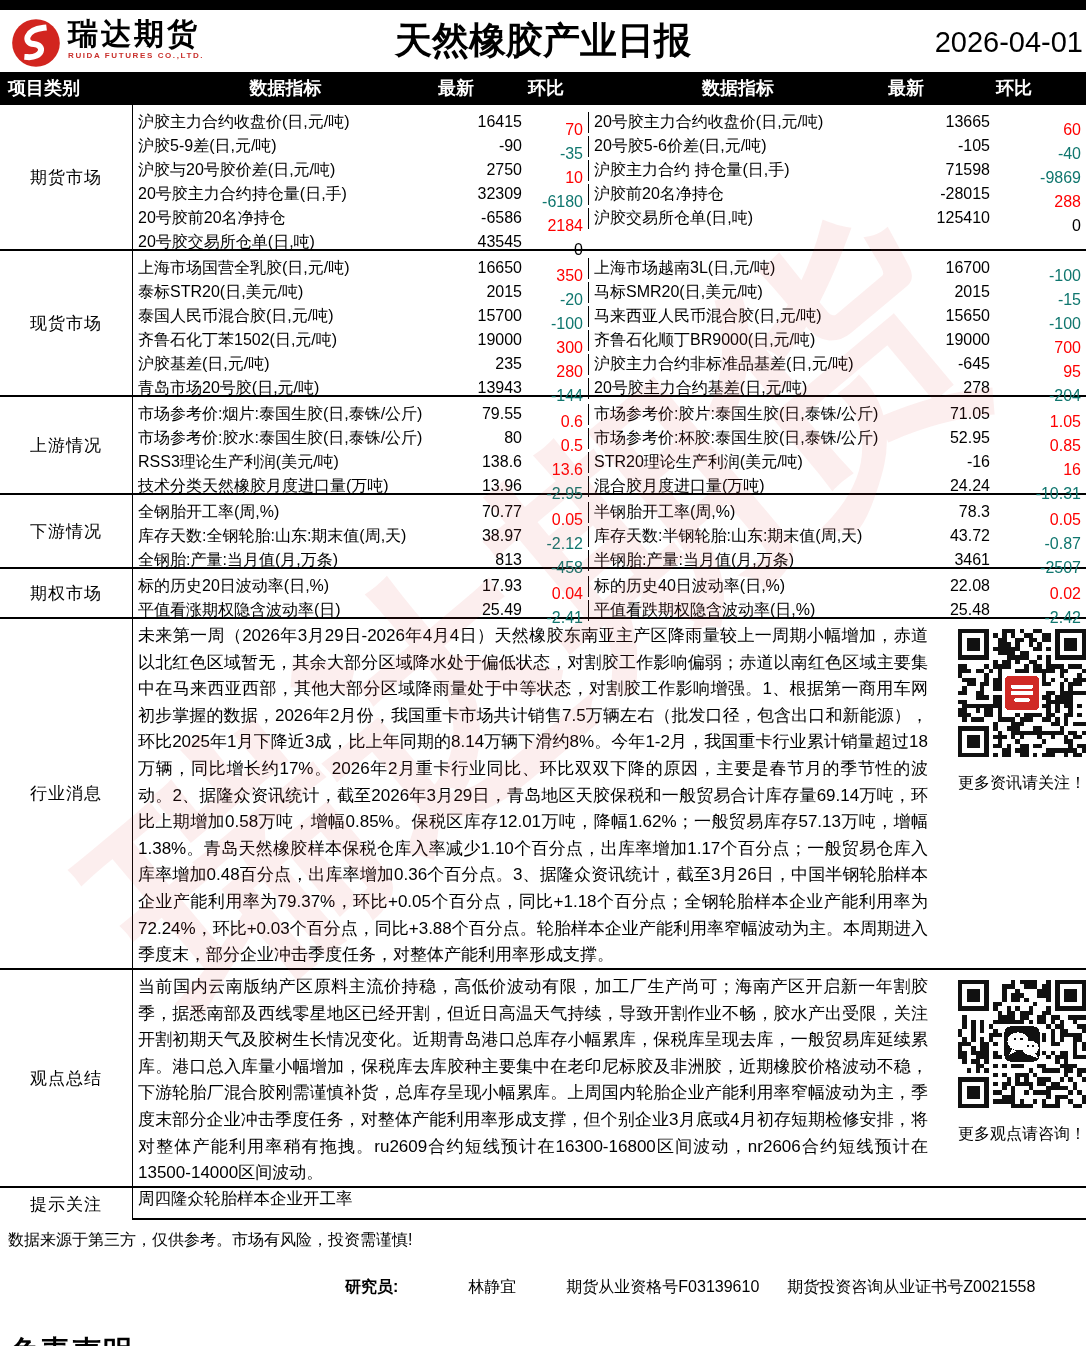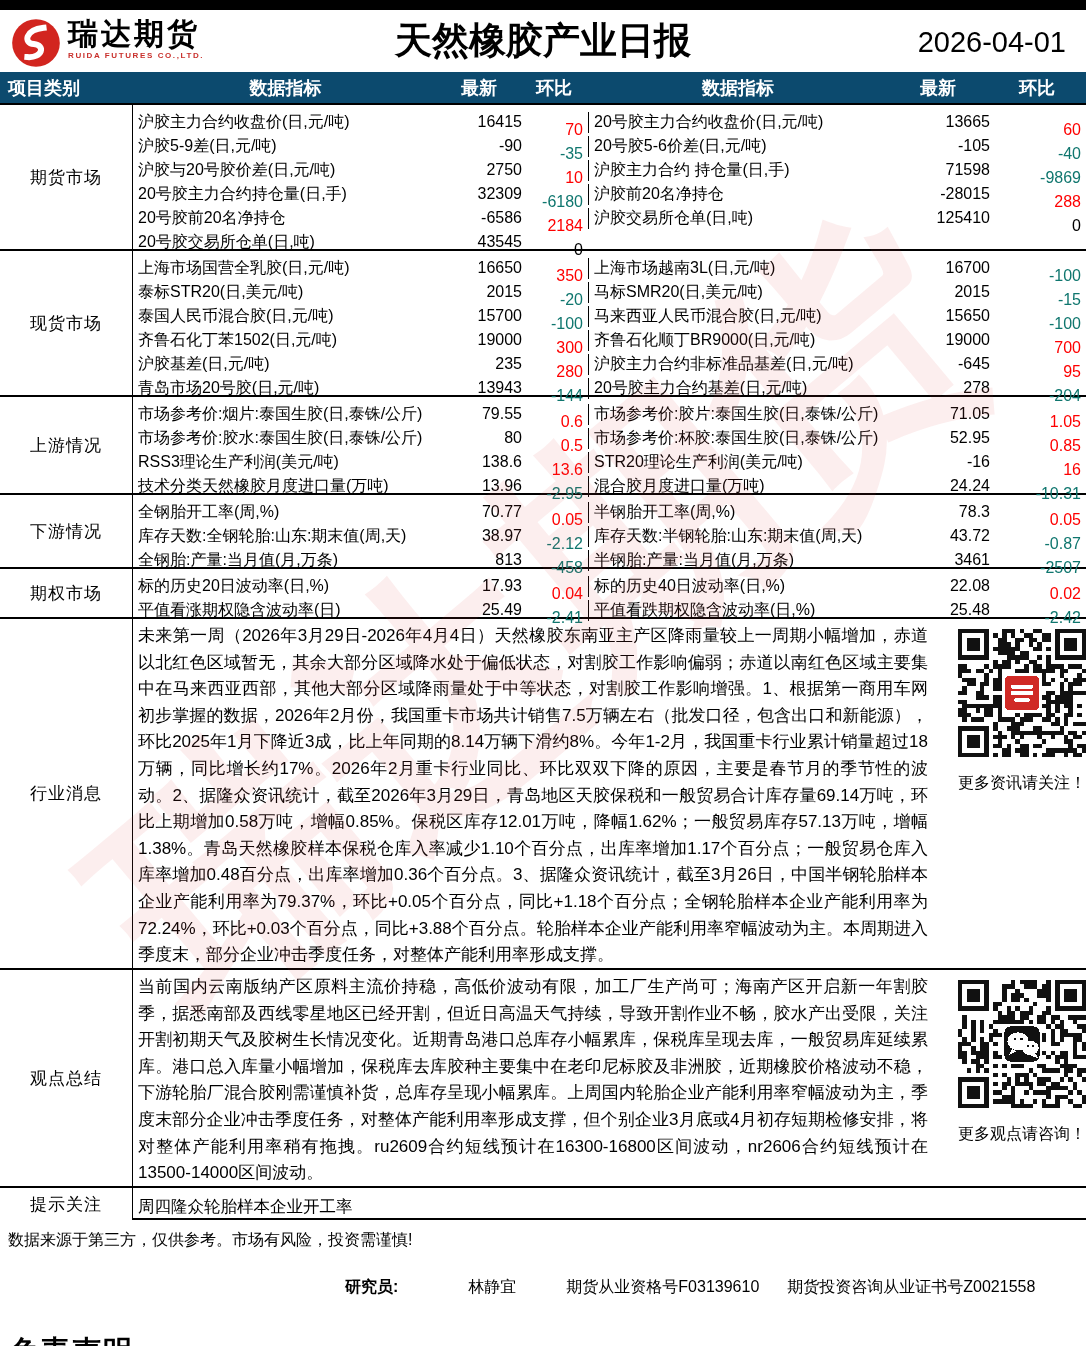--- a/index.html
+++ b/index.html
@@ -7,48 +7,48 @@
         font-family:"Liberation Sans","DejaVu Sans",sans-serif;color:#000;margin:0 auto;}
   .topbar{height:10px;background:#000;}
   
   .header{height:62px;position:relative;}
   .logo{position:absolute;left:10px;top:7px;display:flex;align-items:flex-start;}
   .logo svg{display:block;}
   .logo-txt{margin-left:6px;}
   .logo-cn{font-size:30px;font-weight:bold;letter-spacing:3px;line-height:34px;}
   .logo-en{font-size:8px;color:#c9302c;letter-spacing:1.6px;font-weight:bold;}
   .doc-title{position:absolute;left:50%;transform:translateX(-50%);top:6px;font-size:37px;font-weight:bold;white-space:nowrap;font-family:Liberation Serif, serif;}
-  .doc-date{position:absolute;right:20px;top:16px;font-size:29px;letter-spacing:0px;}
+  .doc-date{position:absolute;right:3px;top:16px;font-size:29px;letter-spacing:0px;}
   
   .thead{display:grid;grid-template-columns:133px 305px 90px 60px 300px 108px 90px;
-         background:#0c4a6e;color:#fff;font-weight:bold;font-size:18px;height:31px;align-items:center;}
+         background:#000000;color:#fff;font-weight:bold;font-size:18px;height:31px;align-items:center;}
   .th-cat{padding-left:8px;}
   .th-ind{text-align:center;}
-  .th-num{text-align:center;padding-right:8px;}
+  .th-num{text-align:left;padding-right:8px;}
   .sec{display:grid;grid-template-columns:133px 1fr;border-top:2.5px solid #000;}
   .cat-cell{border-right:1.5px solid #000;display:flex;align-items:center;justify-content:center;
             font-size:17px;letter-spacing:1px;}
   .rows{display:block;}
   .trow{display:grid;grid-template-columns:305px 90px 60px 300px 108px 90px;height:24px;align-items:center;font-size:16px;}
   .cell{white-space:nowrap;overflow:visible;}
   .ind{padding-left:5px;}
   .c-ind2{border-left:1.5px solid #000;}
   .val{text-align:right;padding-right:6px;}
   .chg{text-align:right;padding-right:5px;margin-top:16px;}
   .up{color:#fe0000;}
   .down{color:#0f766e;}
   
   .sec-body{display:flex;padding:4px 0 0 5px;}
   .free-text{flex:1;font-size:17px;line-height:26.6px;text-align:justify;margin-right:8px;}
   .h-news{height:345px;overflow:hidden;}
   .h-sum{height:212px;overflow:hidden;}
   .qr-col{width:150px;display:flex;flex-direction:column;align-items:flex-end;padding-top:6px;}
   .qr-caption{font-size:16px;margin-top:12px;white-space:nowrap;}
   .h-tips{height:30px;overflow:hidden;border-bottom:2.5px solid #000;}
-  .tips-text{font-size:16.5px;padding:8px 0 0 5px;}
+  .tips-text{font-size:16.5px;padding:0 0 0 5px;}
   
   .foot-disc{margin:10px 0 0 8px;font-size:16px;}
   .foot-research{display:flex;margin:26px 0 0 345px;font-size:16px;gap:0;}
   .fr-label{font-weight:bold;}
   .fr-name{margin-left:70px;}
   .fr-q1{margin-left:50px;}
   .fr-q2{margin-left:28px;}
   .statement{margin:34px 0 0 10px;font-size:29px;font-weight:bold;letter-spacing:2px;}
   
   .wm{position:absolute;left:540px;top:620px;font-size:260px;font-weight:bold;color:rgba(217,70,70,0.09);

